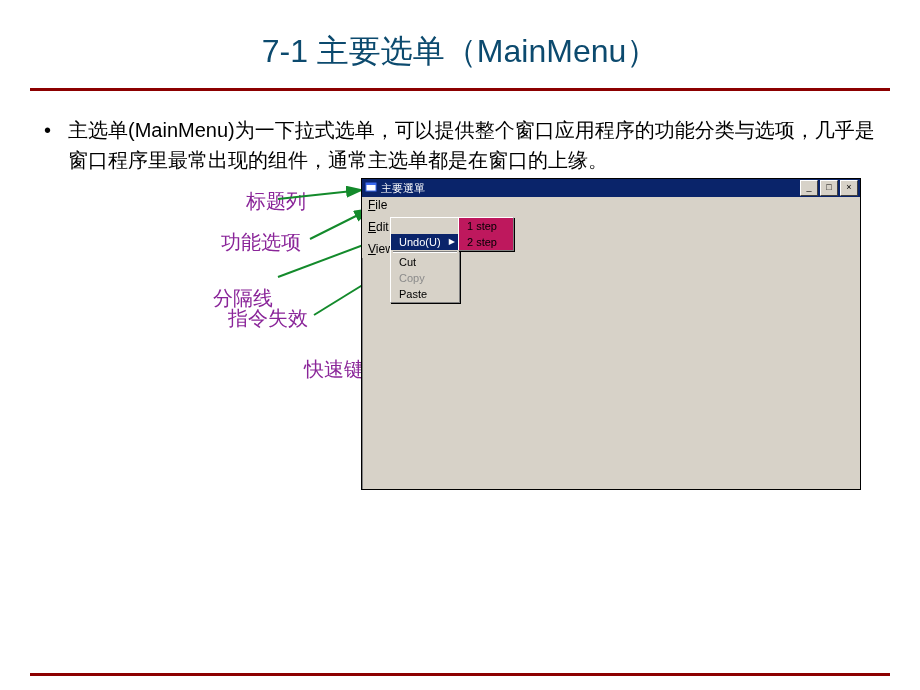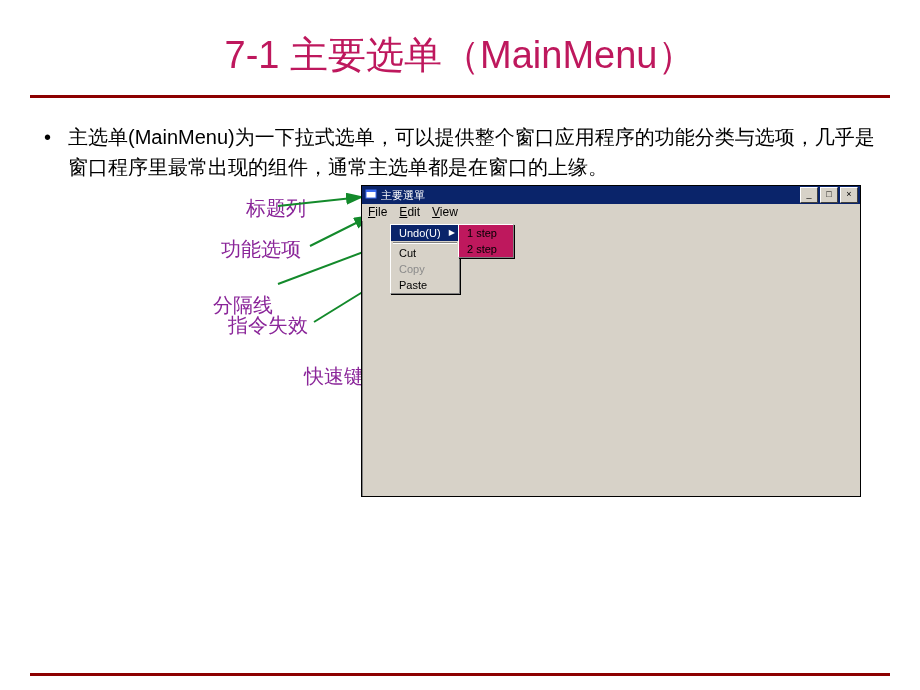--- a/index.html
+++ b/index.html
@@ -7,22 +7,22 @@
     padding: 0;
     font-family: "Microsoft YaHei", "SimSun", sans-serif;
     background: #fff;
     width: 920px;
     height: 690px;
     position: relative;
     overflow: hidden;
   }
   .slide-title {
     text-align: center;
-    font-size: 38px;
-    color: #be185d;
+    font-size: 32px;
+    color: #0c4a6e;
     padding: 30px 0 14px 0;
     font-weight: normal;
   }
   .hr-bar {
     height: 3px;
     background: #8c0000;
     margin: 0 30px;
   }
   .body-text {
     padding: 24px 44px 0 44px;
@@ -98,20 +98,21 @@
     text-align: center;
     color:#000;
     font-family: Arial,sans-serif;
   }
   .menubar {
     display: flex;
     font-size: 12px;
     background: #d7d2c8;
     padding: 1px 4px 2px 4px;
     gap: 8px;
+    flex-direction: column;
   }
   .menubar .mitem {
     padding: 0 2px;
     color:#000;
   }
   .menubar .mitem u { text-decoration: underline; }
   .dropdown {
     position: absolute;
     left: 28px;
     top: 38px;
@@ -126,20 +127,21 @@
   .dd-item {
     padding: 2px 6px 2px 8px;
     display:flex;
     align-items:center;
     position:relative;
     color:#000;
   }
   .dd-item.selected {
     background: #0a246a;
     color: #fff;
+    margin-top: 16px;
   }
   .dd-item.disabled {
     color: #8b8b8b;
   }
   .dd-sep {
     height: 0;
     border-top: 1px solid #808080;
     border-bottom: 1px solid #fff;
     margin: 1px 2px;
   }

